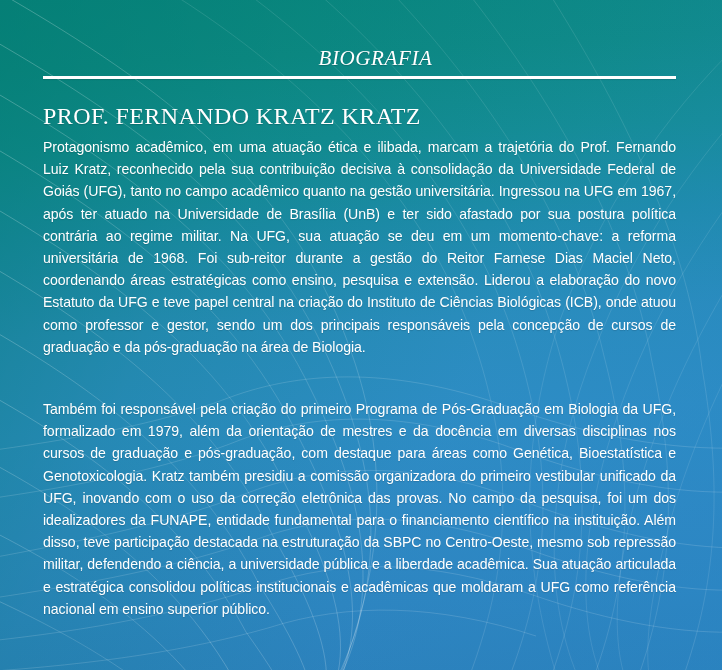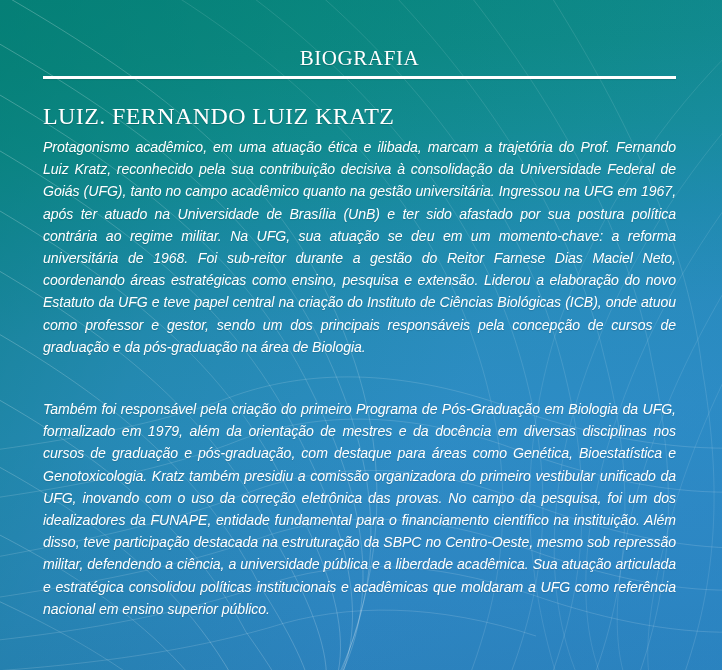--- a/index.html
+++ b/index.html
@@ -50,30 +50,31 @@
   .content {
     position: absolute;
     left: 43px;
     top: 0;
     width: 633px;
     height: 670px;
   }
 
   #title {
     position: absolute;
-    left: 0;
+    left: 16px;
     top: 47px;
     width: 633px;
     text-align: center;
     color: #ffffff;
     font-family: "Liberation Serif", serif;
     font-size: 21px;
     letter-spacing: 0.6px;
     line-height: 1.1;
     text-shadow: 0 1px 1px rgba(0,0,0,0.18);
+    font-style: italic;
   }
 
   #title-rule {
     position: absolute;
     left: 0;
     top: 76px;
     width: 633px;
     height: 3px;
     background: #ffffff;
     box-shadow: 0 1px 1px rgba(0,0,0,0.12);
@@ -103,21 +104,20 @@
   #body p {
     margin: 0;
     color: #ffffff;
     font-family: "Liberation Sans", sans-serif;
     font-size: 14.1px;
     line-height: 22.2px;
     text-align: justify;
     text-justify: inter-word;
     letter-spacing: -0.05px;
     text-shadow: 0 1px 1px rgba(0,0,0,0.14);
-    font-style: italic;
   }
   #body p.gap {
     margin-top: 40px;
   }
 </style>
 </head>
 <body>
 
 <div id="slide">
 
@@ -175,21 +175,21 @@
       <path d="M742,344 C 708,410 676,484 658,572 C 640,656 646,706 674,724"></path>
     </g>
   </svg>
 
   <div class="content">
 
     <div id="title">BIOGRAFIA</div>
 
     <div id="title-rule"></div>
 
-    <div id="heading">LUIZ. FERNANDO LUIZ KRATZ</div>
+    <div id="heading">PROF. FERNANDO KRATZ KRATZ</div>
 
     <div id="body">
       <p>Protagonismo acadêmico, em uma atuação ética e ilibada, marcam a trajetória do Prof. Fernando Luiz Kratz, reconhecido pela sua contribuição decisiva à consolidação da Universidade Federal de Goiás (UFG), tanto no campo acadêmico quanto na gestão universitária. Ingressou na UFG em 1967, após ter atuado na Universidade de Brasília (UnB) e ter sido afastado por sua postura política contrária ao regime militar. Na UFG, sua atuação se deu em um momento-chave: a reforma universitária de 1968. Foi sub-reitor durante a gestão do Reitor Farnese Dias Maciel Neto, coordenando áreas estratégicas como ensino, pesquisa e extensão. Liderou a elaboração do novo Estatuto da UFG e teve papel central na criação do Instituto de Ciências Biológicas (ICB), onde atuou como professor e gestor, sendo um dos principais responsáveis pela concepção de cursos de graduação e da pós-graduação na área de Biologia.</p>
       <p class="gap">Também foi responsável pela criação do primeiro Programa de Pós-Graduação em Biologia da UFG, formalizado em 1979, além da orientação de mestres e da docência em diversas disciplinas nos cursos de graduação e pós-graduação, com destaque para áreas como Genética, Bioestatística e Genotoxicologia. Kratz também presidiu a comissão organizadora do primeiro vestibular unificado da UFG, inovando com o uso da correção eletrônica das provas. No campo da pesquisa, foi um dos idealizadores da FUNAPE, entidade fundamental para o financiamento científico na instituição. Além disso, teve participação destacada na estruturação da SBPC no Centro-Oeste, mesmo sob repressão militar, defendendo a ciência, a universidade pública e a liberdade acadêmica. Sua atuação articulada e estratégica consolidou políticas institucionais e acadêmicas que moldaram a UFG como referência nacional em ensino superior público.</p>
     </div>
 
   </div>
 </div>
 
 </body></html>

